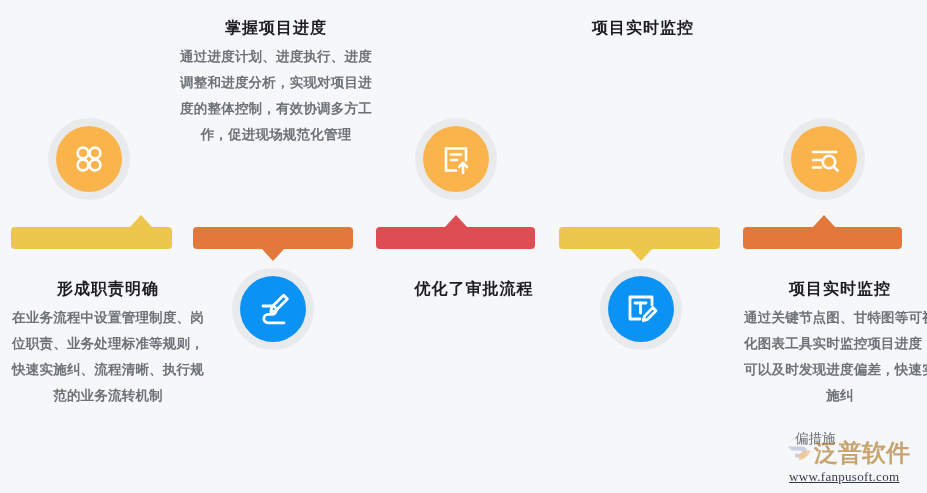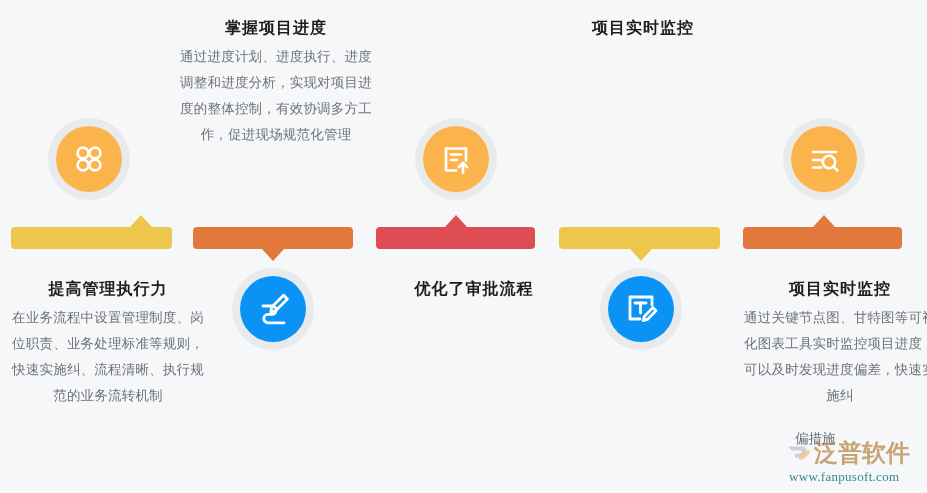--- a/index.html
+++ b/index.html
@@ -36,20 +36,21 @@
     line-height: 1.2;
     margin: 0 0 7px 0;
     white-space: nowrap;
   }
   .block-body {
     font-size: 13.5px;
     color: #6c7278;
     line-height: 1.92;
     margin: 6px;
     letter-spacing: 0.2px;
+    font-weight: bold;
   }
 
   
   .text-top-1 { left: 170px; top: 18px;  width: 212px; }
   .text-top-2 { left: 537px; top: 18px;  width: 212px; }
 
   
   .text-bot-1 { left: 2px;   top: 279px; width: 212px; }
   .text-bot-2 { left: 368px; top: 279px; width: 212px; }
   .text-bot-3 { left: 734px; top: 279px; width: 212px; }
@@ -139,24 +140,25 @@
     font-weight: bold;
     color: #a16207;
     letter-spacing: 0px;
     line-height: 1;
   }
   .wm-url {
     position: absolute;
     left: 3px;
     top: 29px;
     font-size: 13px;
-    color: #0f766e;
+    color: #0f172a;
     font-family: "Liberation Serif", "DejaVu Serif", serif;
     letter-spacing: 0.3px;
     opacity: 0.85;
+    text-decoration: underline;
   }
   
   .tail-text {
     position: absolute;
     left: 795px;
     top: 426px;
     font-size: 13.5px;
     color: #6c7278;
     line-height: 1.92;
     white-space: nowrap;
@@ -246,21 +248,21 @@
       <svg width="42" height="42" viewBox="0 0 42 42" aria-hidden="true">
         <path d="M32 17 V9 H10 V31 H20" fill="none" stroke="#ffffff" stroke-width="2.8" stroke-linecap="round" stroke-linejoin="round"></path>
         <line x1="15" y1="15" x2="26" y2="15" stroke="#ffffff" stroke-width="2.8" stroke-linecap="round"></line>
         <line x1="20.5" y1="15" x2="20.5" y2="25" stroke="#ffffff" stroke-width="2.8" stroke-linecap="round"></line>
         <path d="M32.8 19.6 L36 22.8 L27.4 31.4 L23.2 32.6 L24.4 28.4 Z" fill="none" stroke="#ffffff" stroke-width="2.8" stroke-linecap="round" stroke-linejoin="round"></path>
       </svg>
     </div>
   </div>
 
   <div class="text-block text-bot-1">
-    <p class="block-title">提高管理执行力</p>
+    <p class="block-title">形成职责明确</p>
     <p class="block-body">在业务流程中设置管理制度、岗位职责、业务处理标准等规则，快速实施纠、流程清晰、执行规范的业务流转机制</p>
   </div>
 
   <div class="text-block text-bot-2">
     <p class="block-title">优化了审批流程</p>
   </div>
 
   <div class="text-block text-bot-3">
     <p class="block-title">项目实时监控</p>
     <p class="block-body">通过关键节点图、甘特图等可视化图表工具实时监控项目进度，可以及时发现进度偏差，快速实施纠</p>

